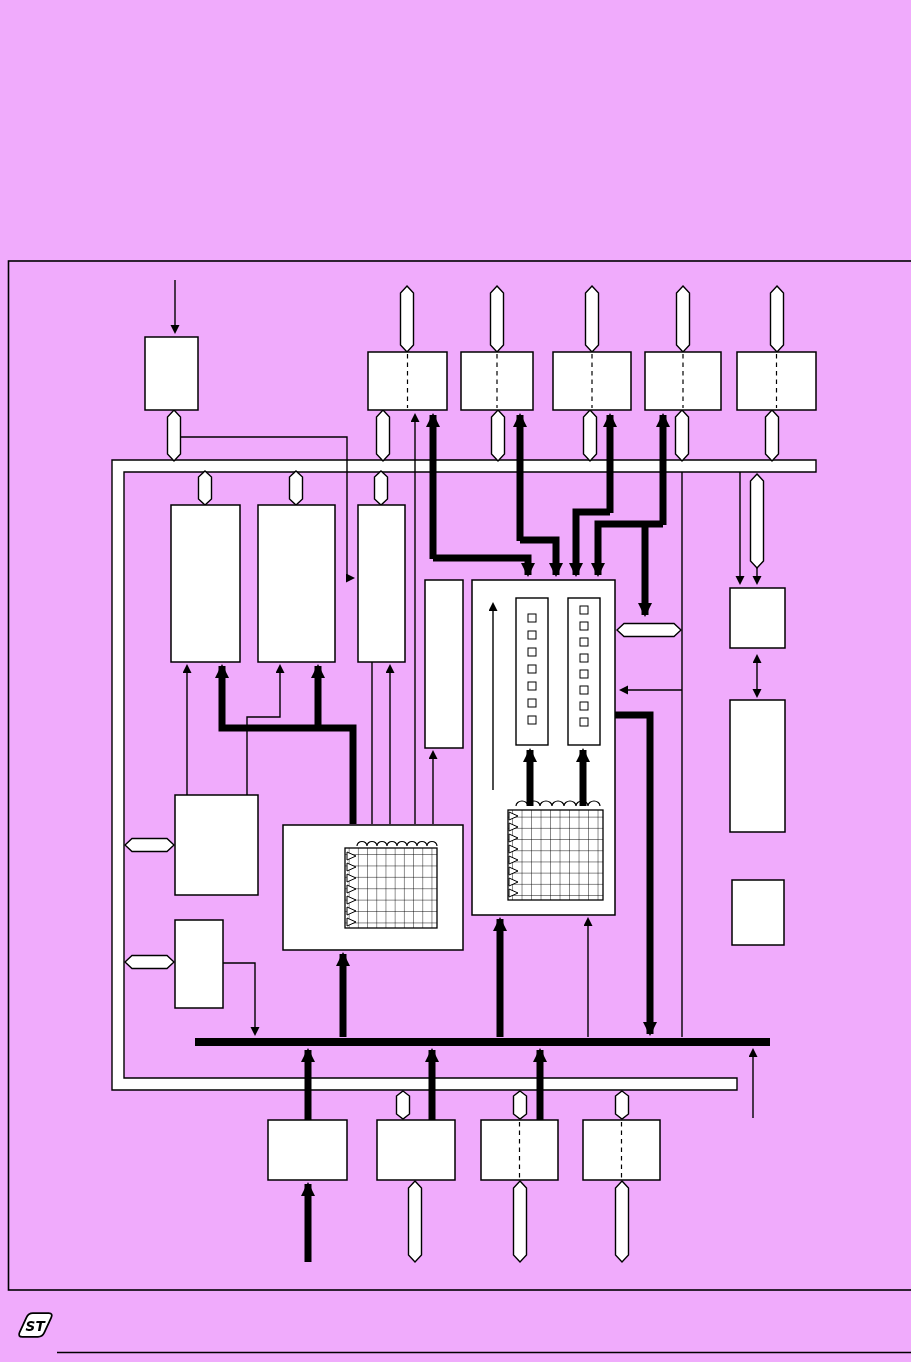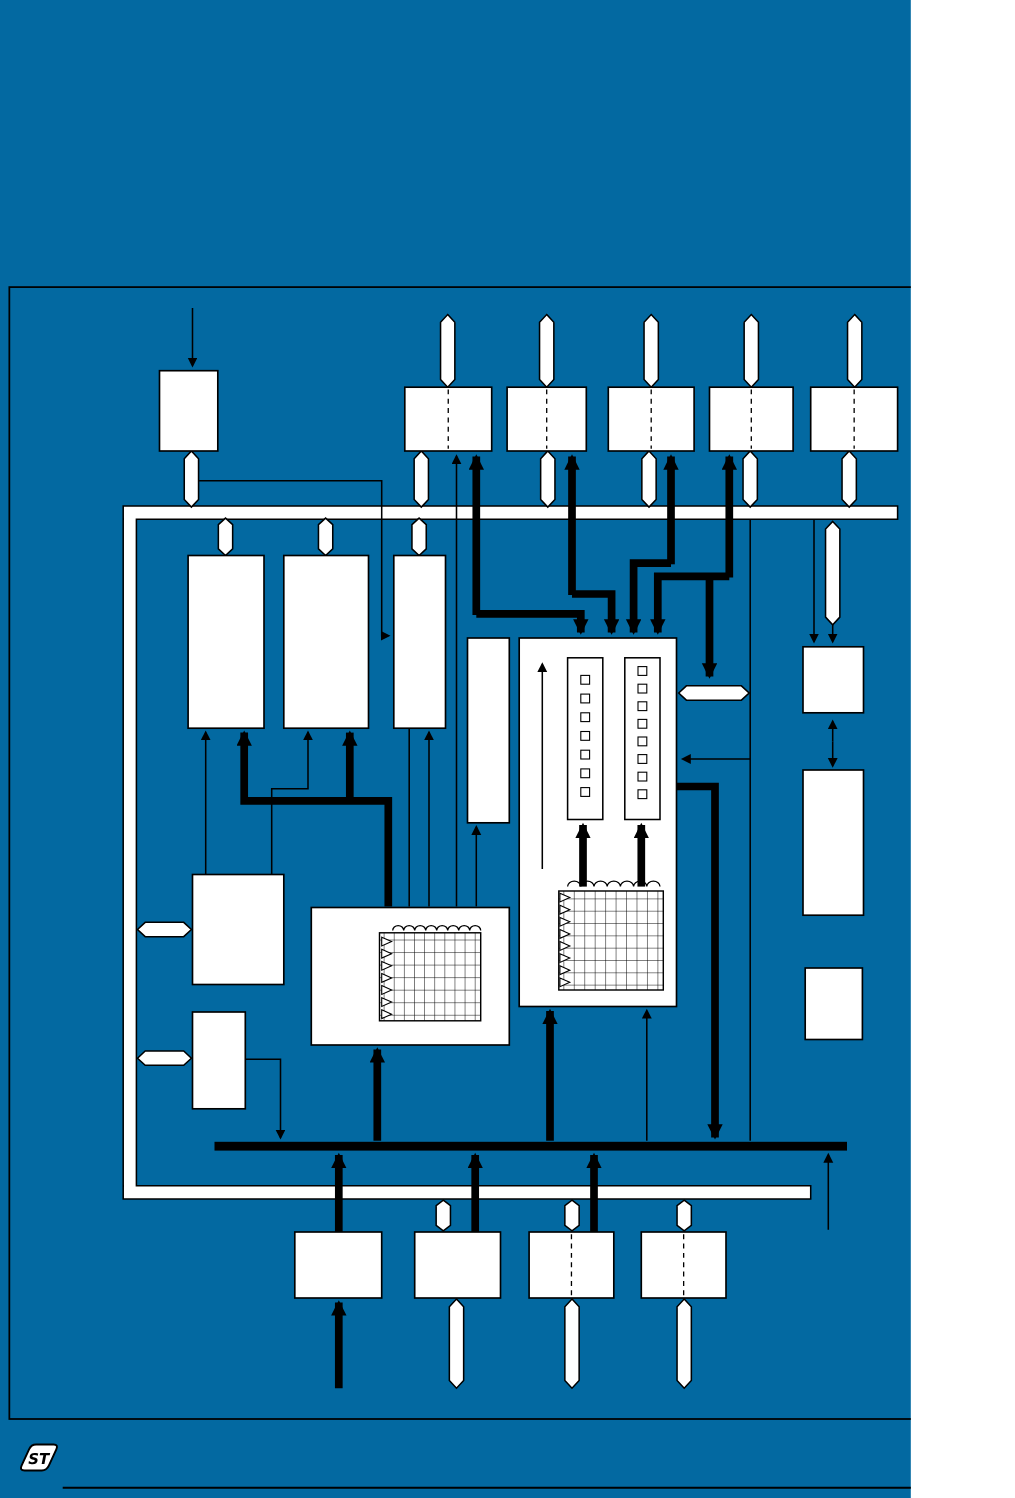--- a/index.html
+++ b/index.html
@@ -1,16 +1,16 @@
 <!DOCTYPE html>
 <html><head>
 <meta charset="utf-8">
 <style>
   html,body{margin:0;padding:0;background:#ffffff;}
-  .stage{position:relative;width:828px;height:1362px;background:#0369a1;overflow:hidden;
+  .stage{position:relative;width:911px;height:1362px;background:#f0abfc;overflow:hidden;
          font-family:"DejaVu Sans",sans-serif;}
   svg{position:absolute;left:0;top:0;}
 </style>
 </head>
 <body>
 
 <div class="stage">
 <svg width="923" height="1362" viewBox="0 0 923 1362">
   <defs>
     <marker id="mt" markerWidth="18" markerHeight="16" refX="12" refY="7" orient="auto" markerUnits="userSpaceOnUse">

